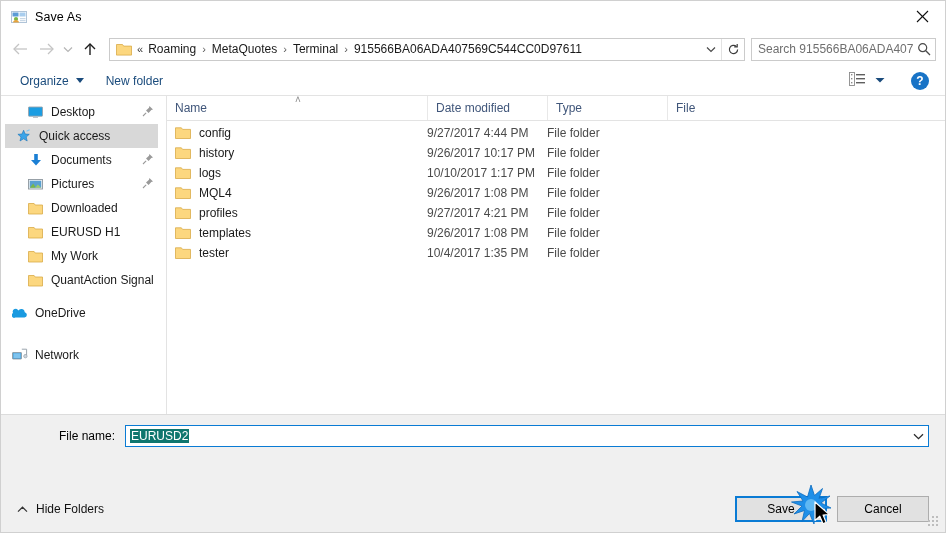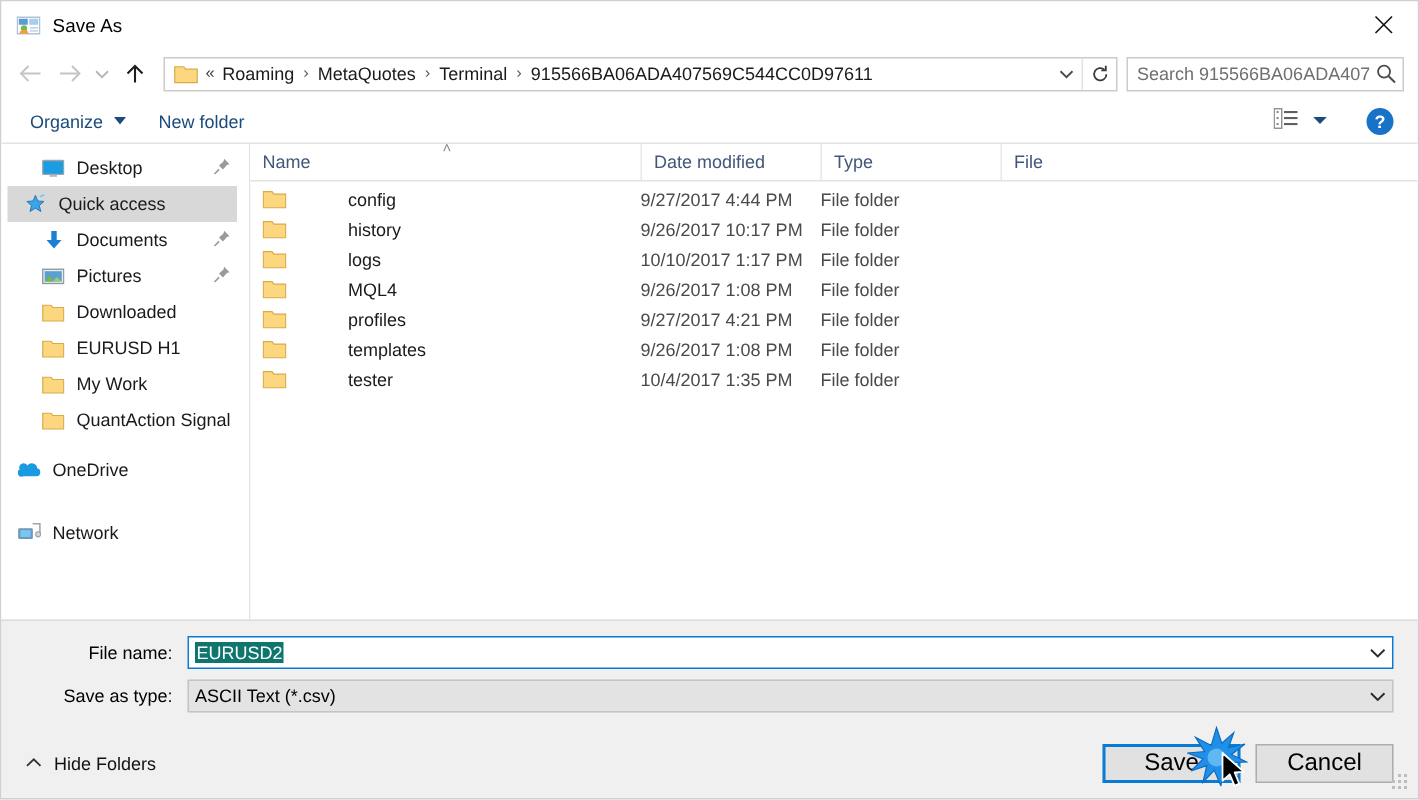--- a/index.html
+++ b/index.html
@@ -310,21 +310,20 @@
     align-items: center;
     font-size: 12px;
     color: #1a1a1a;
   }
   .cell-name {
     width: 260px;
     display: flex;
     align-items: center;
     padding-left: 8px;
     box-sizing: border-box;
-    gap: 33px;
   }
   .cell-name .fi {
     width: 16px; height: 14px;
     margin-right: 8px;
     flex: none;
   }
   .cell-date { width: 120px; color: #4a4a4a; }
   .cell-type { width: 120px; color: #4a4a4a; }
   .cell-size { width: 80px; }
 
@@ -406,21 +405,21 @@
   .hf-caret {
     margin-right: 8px;
     color: #333;
     font-size: 11px;
     line-height: 1;
   }
   .footer-spacer { flex: 1; }
   .btn {
     width: 92px;
     height: 26px;
-    font-size: 16px;
+    font-size: 12px;
     display: flex;
     align-items: center;
     justify-content: center;
     box-sizing: border-box;
     background: #e1e1e1;
     border: 1px solid #adadad;
     color: #000;
   }
   .btn.primary {
     border: 2px solid #0a7bd4;
@@ -813,31 +812,20 @@
       <div class="formlabel">File name:</div>
       <div class="combo filename">
         <div class="combo-val"><span class="sel">EURUSD2</span></div>
         <div class="combo-arrow">
           <svg width="11" height="7" viewBox="0 0 11 7">
             <path d="M1 1.2 L5.5 5.6 L10 1.2" fill="none" stroke="#2b2b2b" stroke-width="1.3"></path>
           </svg>
         </div>
       </div>
     </div>
-    <div class="formrow">
-      <div class="formlabel">Save as type:</div>
-      <div class="combo filetype">
-        <div class="combo-val">ASCII Text (*.csv)</div>
-        <div class="combo-arrow">
-          <svg width="11" height="7" viewBox="0 0 11 7">
-            <path d="M1 1.2 L5.5 5.6 L10 1.2" fill="none" stroke="#2b2b2b" stroke-width="1.3"></path>
-          </svg>
-        </div>
-      </div>
-    </div>
   </div>
 
   <div class="footer">
     <div class="hide-folders">
       <span class="hf-caret">
         <svg width="11" height="7" viewBox="0 0 11 7">
           <path d="M1 5.6 L5.5 1.2 L10 5.6" fill="none" stroke="#333" stroke-width="1.2"></path>
         </svg>
       </span>
       <span>Hide Folders</span>

